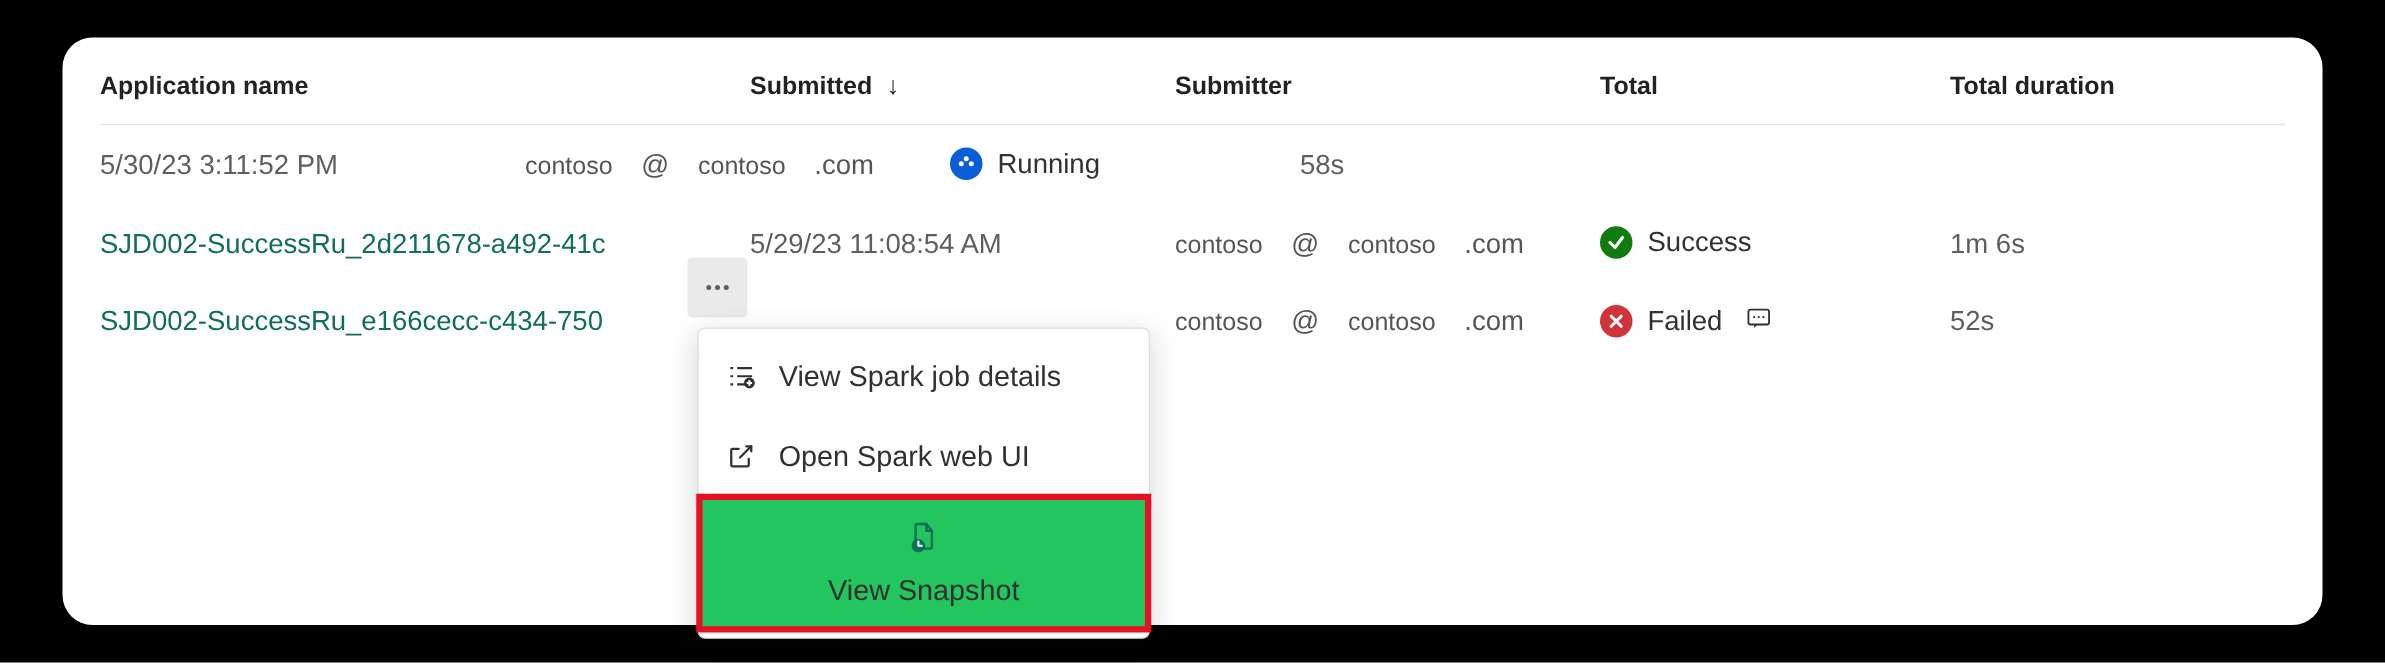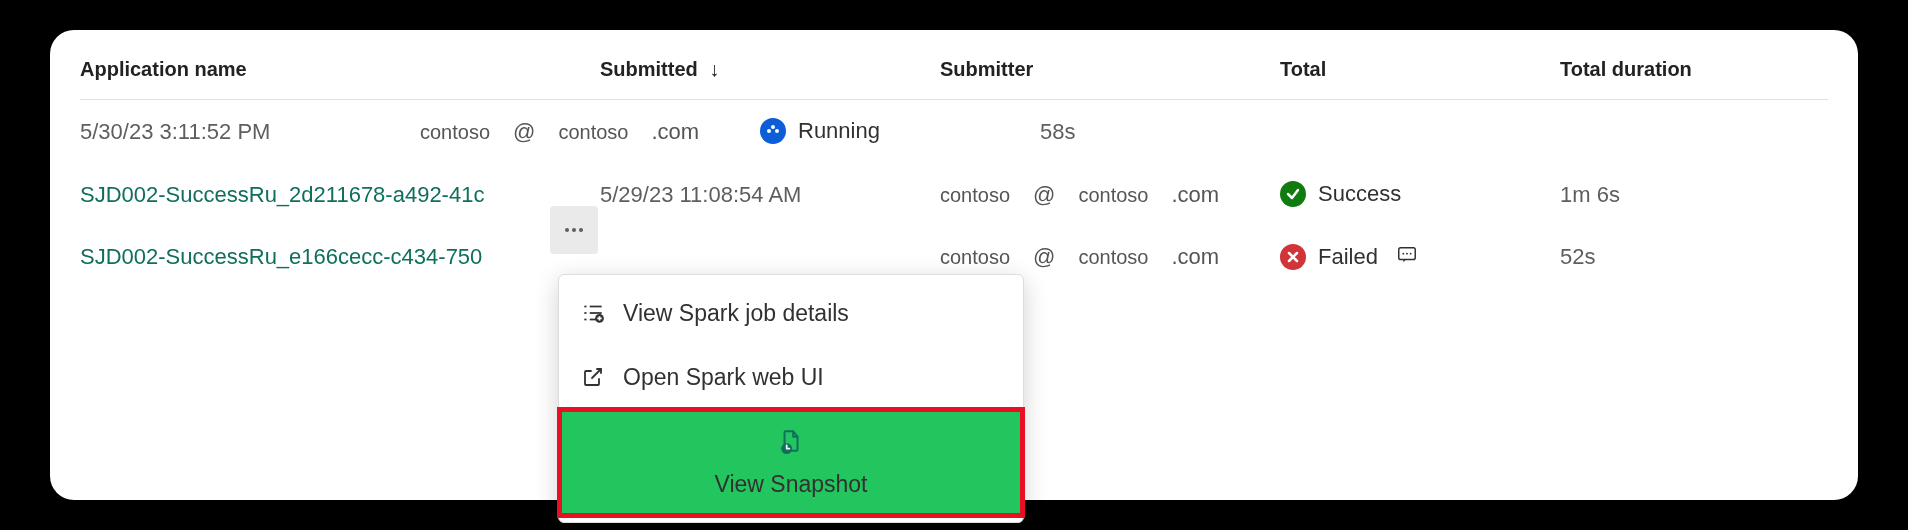--- a/index.html
+++ b/index.html
@@ -95,22 +95,22 @@
     justify-content: center;
     cursor: pointer;
     border-radius: 4px;
   }
   .more-btn svg { display:block; }
 
   
   .menu {
     position: absolute;
     left: 508px;
-    top: 244px;
-    width: 466px;
+    top: 232px;
+    width: 362px;
     background: #fff;
     border-radius: 6px;
     box-shadow: 0 6px 24px rgba(0,0,0,0.18);
     border: 1px solid #ddd;
     padding: 6px 0;
   }
   .menu-item {
     display: flex;
     align-items: center;
     gap: 16px;

